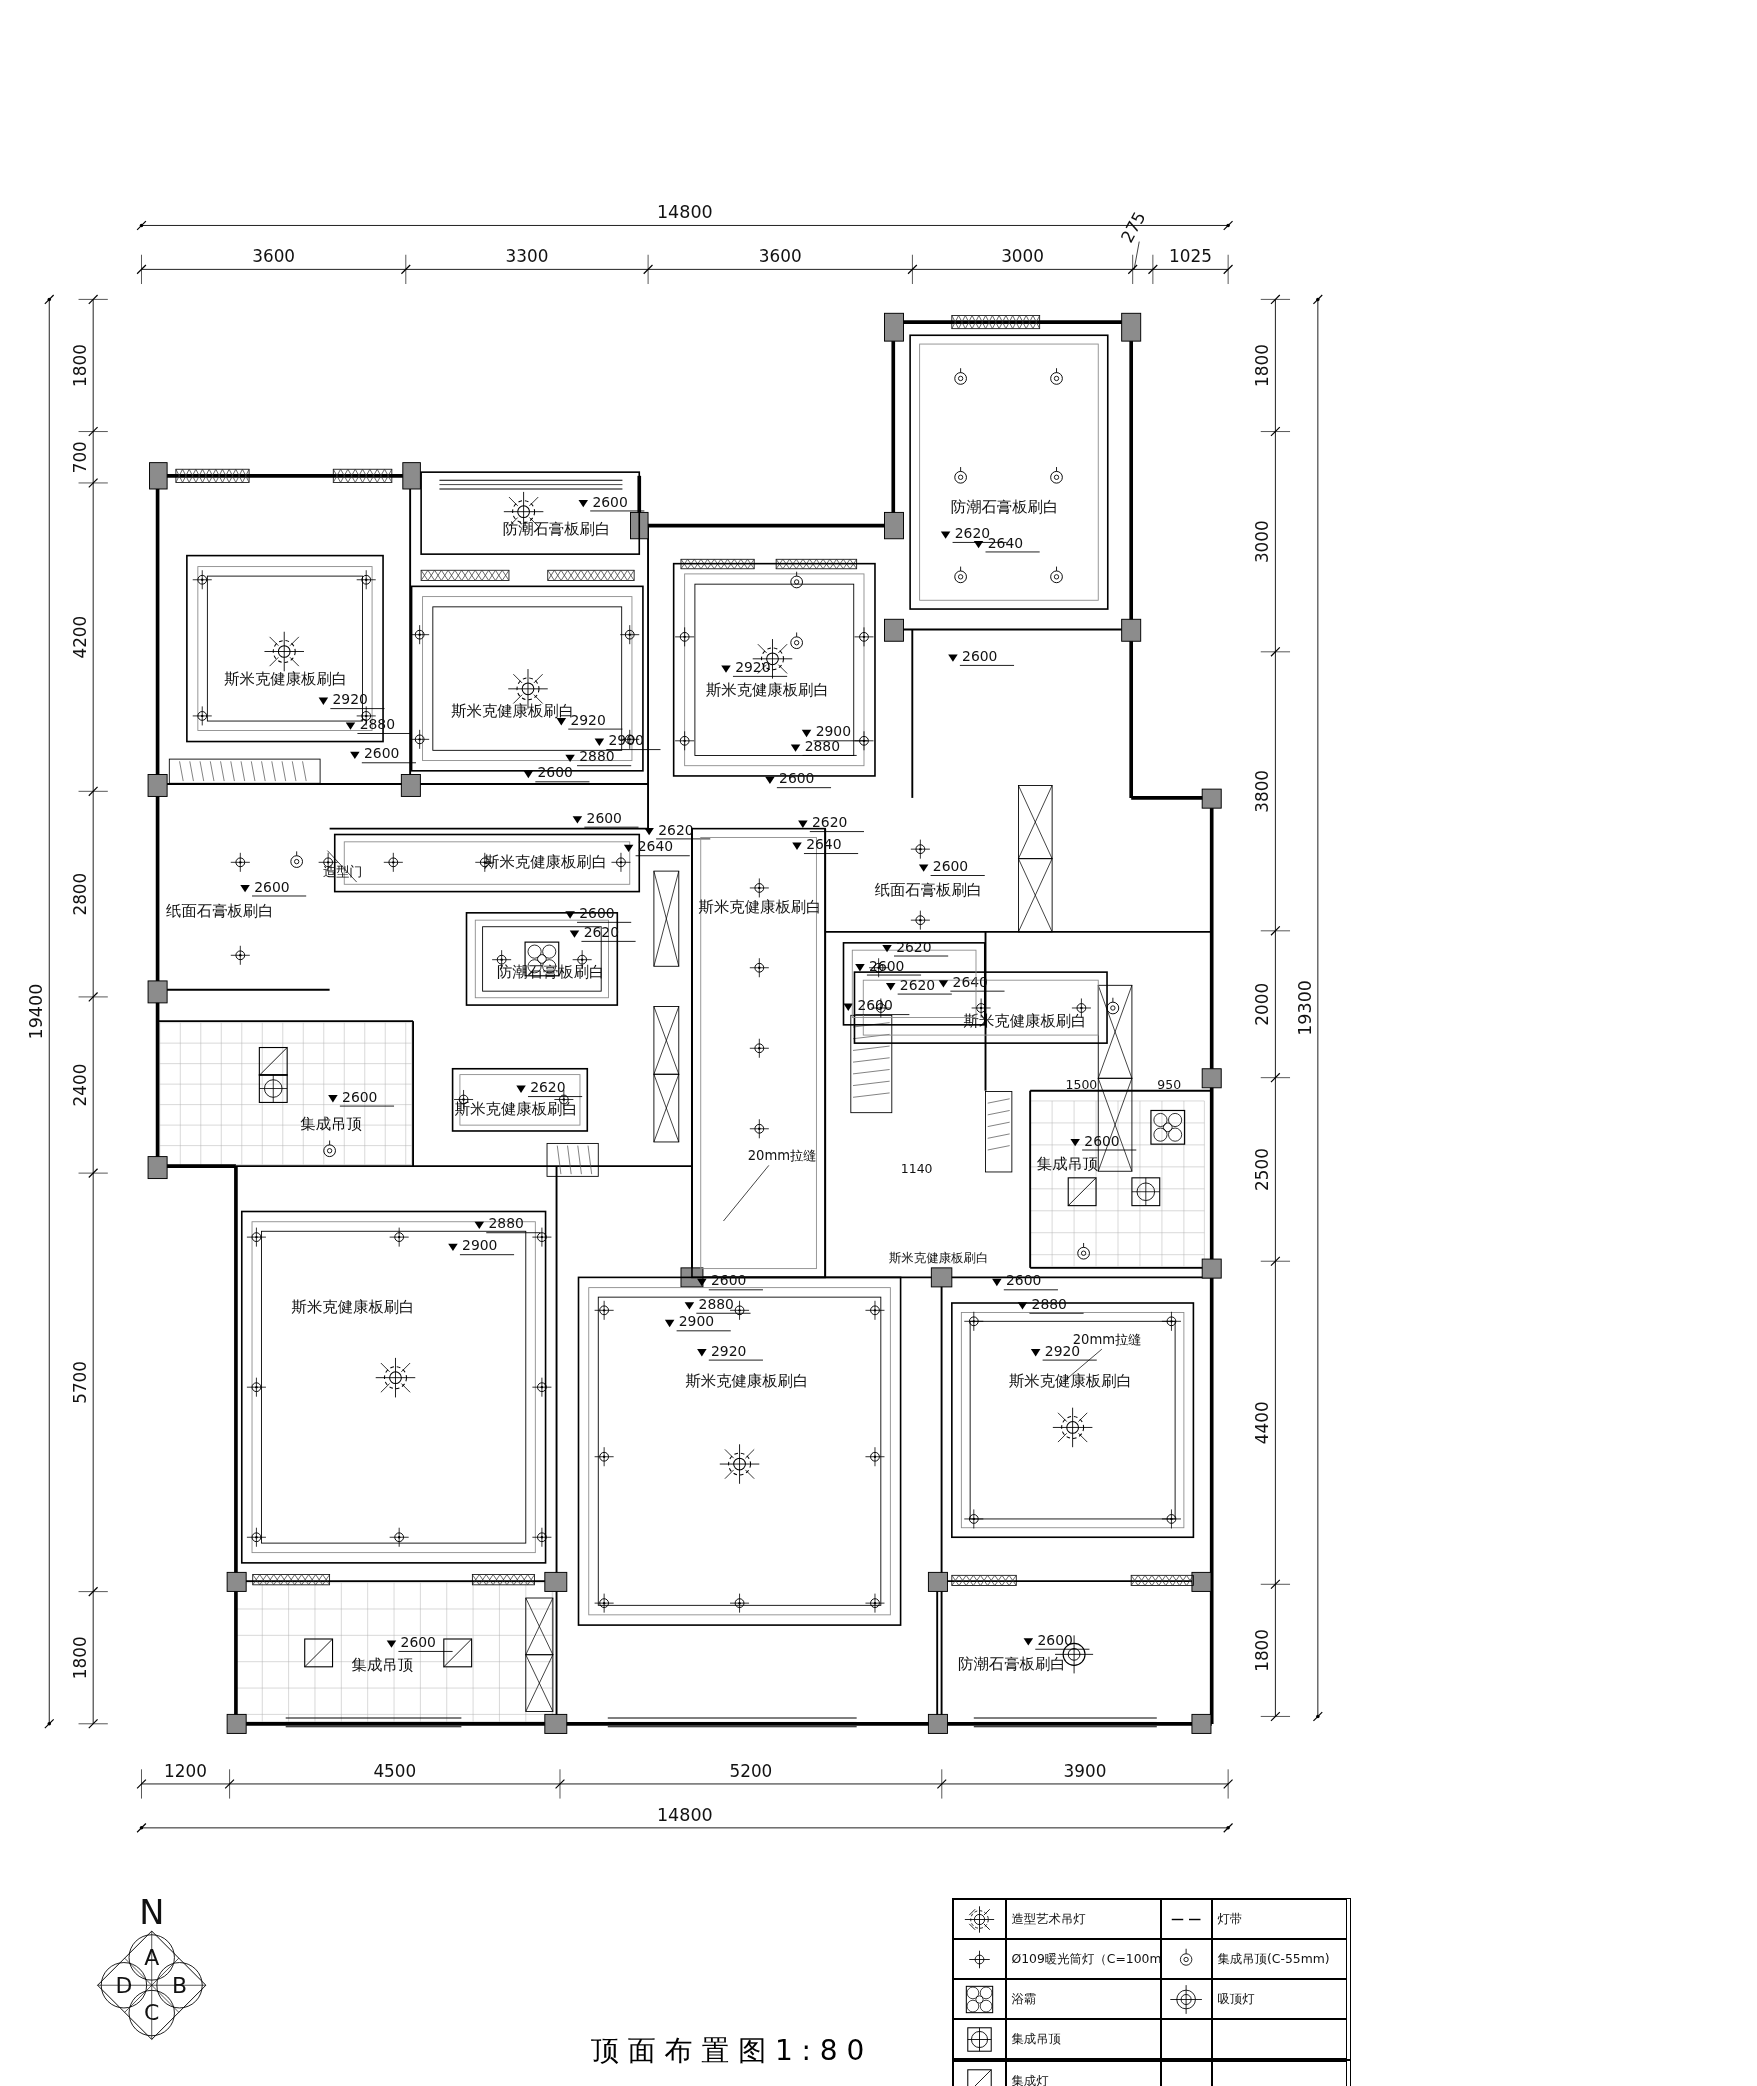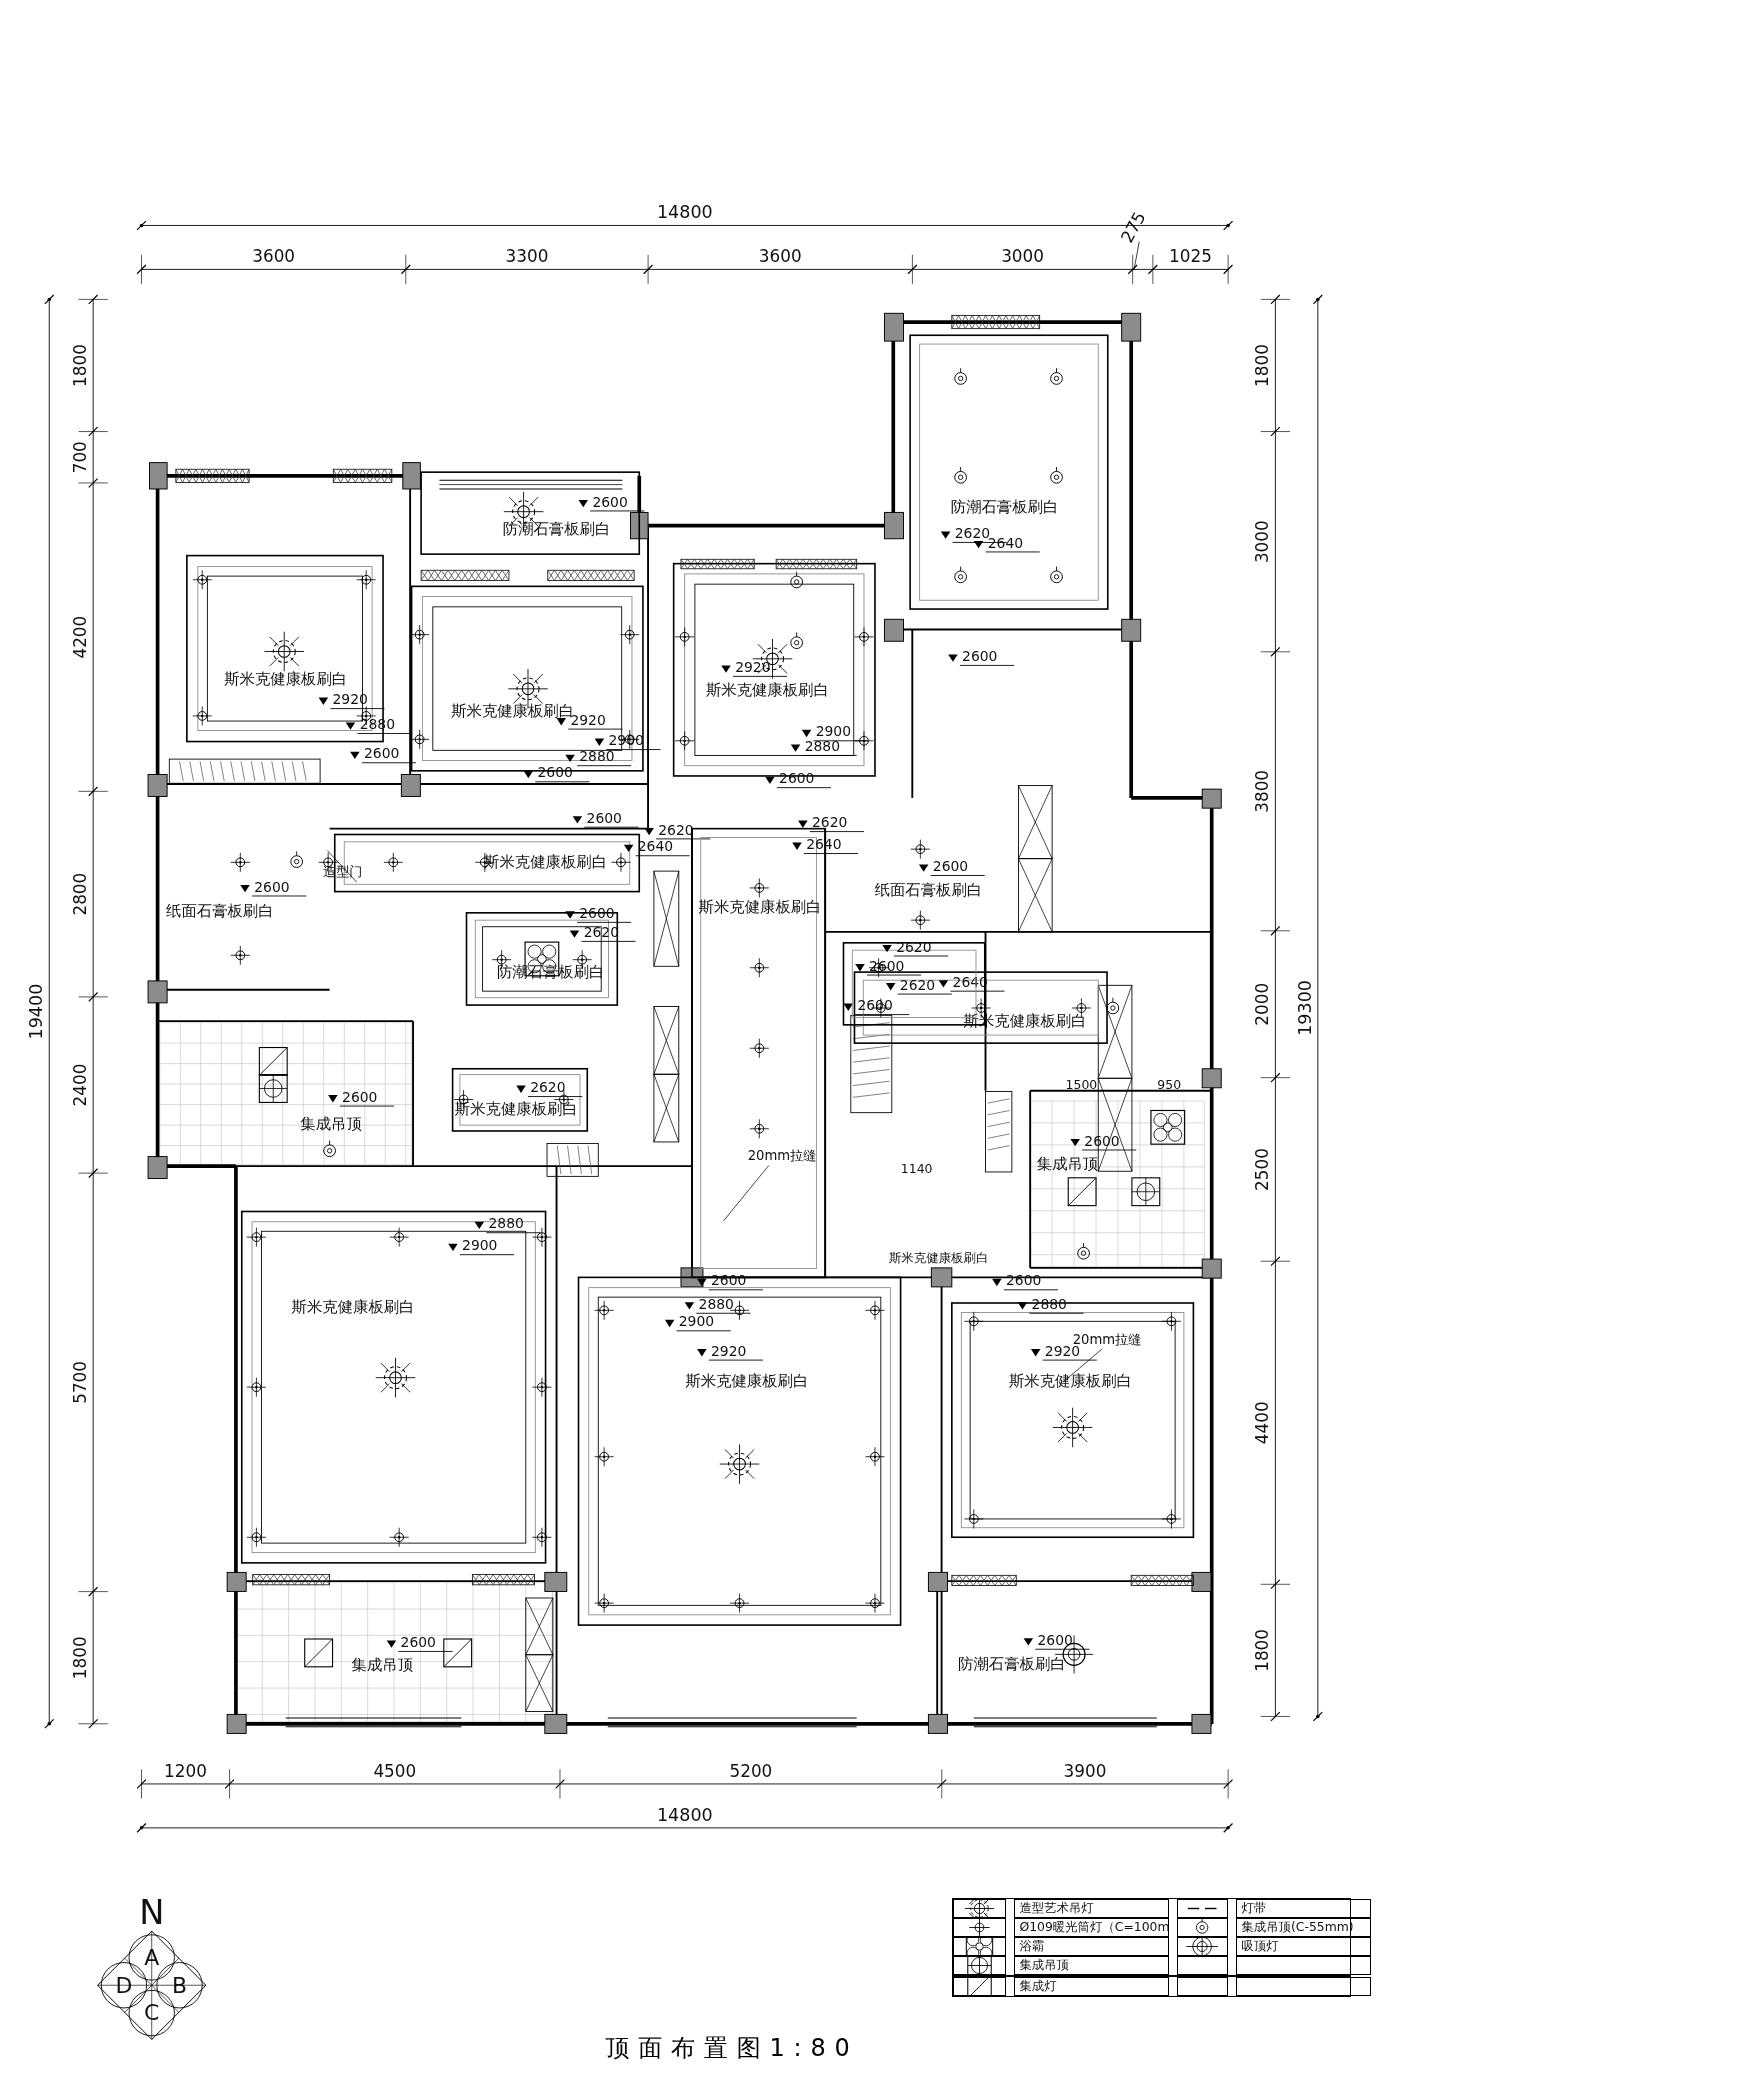--- a/index.html
+++ b/index.html
@@ -2,28 +2,28 @@
 <html style="font-size:11.7px"><head>
 <meta charset="utf-8">
 <style>
   html,body{margin:0;padding:0;background:#ffffff;}
   #stage{position:relative;width:1758px;height:2087px;background:#fff;overflow:hidden;
          font-family:"DejaVu Sans",sans-serif;color:#111;}
   #plan-svg{position:absolute;left:0;top:0;}
   svg text{font-family:"DejaVu Sans",sans-serif;fill:#111;}
   
   #legend{position:absolute;left:952px;top:1898px;width:397px;border:1.8px solid #000;background:#fff;}
-  .lg-row{display:grid;grid-template-columns:53px 155px 51px 135px;height:19px;gap:8px;}
+  .lg-row{display:grid;grid-template-columns:53px 155px 51px 135px;height:40px;}
   .lg-row.heavy{border-top:2.2px solid #000;}
   .lg-cell{border:0.7px solid #000;display:flex;align-items:center;padding:0 4.4px;font-size:12.4px;
            white-space:nowrap;overflow:hidden;}
   .lg-sym{justify-content:center;}
   
   #title{position:absolute;left:527px;top:2032px;width:410px;text-align:center;
-         font-size:24px;letter-spacing:8.8px;font-weight:500;color:#000;}
+         font-size:28px;letter-spacing:8.8px;font-weight:500;color:#000;}
 </style>
 </head>
 <body>
 
 <div id="stage">
   <svg id="plan-svg" width="1758" height="2087" viewBox="0 0 2401 2851">
       <g>
         <g>
           <line x1="322" y1="2162" x2="322" y2="2352" stroke="#b4b4b4" stroke-width="0.7"></line>
           <line x1="358" y1="2162" x2="358" y2="2352" stroke="#b4b4b4" stroke-width="0.7"></line>

